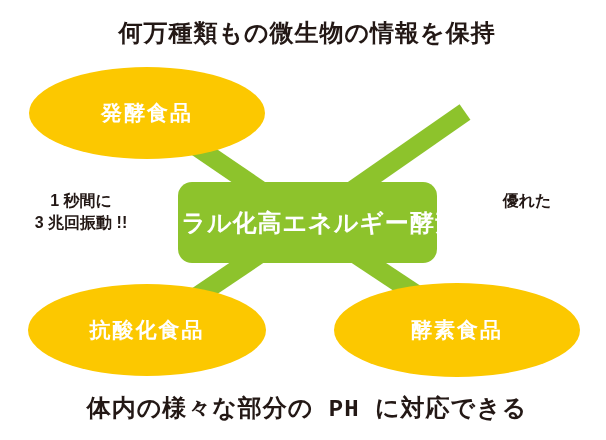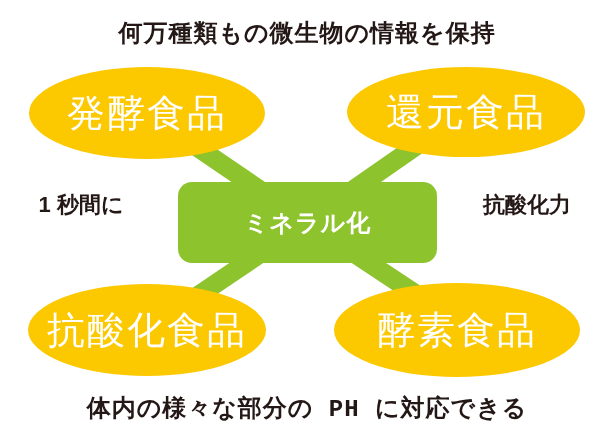--- a/index.html
+++ b/index.html
@@ -26,32 +26,32 @@
   .caption.bottom{top:392px;font-family:Liberation Mono, monospace;}
   .ellipse{
     position:absolute;background:var(--yellow);border-radius:50%;
     display:flex;align-items:center;justify-content:center;
   }
   .ellipse.tl{left:29px;top:67px;width:236px;height:92px;}
   .ellipse.tr{left:347px;top:67px;width:238px;height:90px;}
   .ellipse.bl{left:28px;top:284px;width:238px;height:92px;text-align:center;}
   .ellipse.br{left:334px;top:283px;width:246px;height:94px;}
   .node-label{
-    color:var(--text_light);font-weight:normal;font-size:38px;letter-spacing:2px;
+    color:var(--text_light);font-weight:bold;font-size:21px;letter-spacing:2px;
     white-space:nowrap;
   }
   .center-box{
     position:absolute;left:178px;top:182px;width:259px;height:81px;
     background:var(--green);border-radius:14px;
     display:flex;flex-direction:row;align-items:center;justify-content:center;
     color:var(--text_light);font-weight:bold;font-size:24px;line-height:1.25;
     letter-spacing:1px;white-space:nowrap;
   }
   .side{
-    position:absolute;color:var(--text_dark);font-weight:bold;font-size:22px;
+    position:absolute;color:var(--text_dark);font-weight:bold;font-size:16px;
     line-height:1.4;text-align:center;white-space:nowrap;
   }
   .side.left{left:5px;top:190px;width:152px;}
   .side.right{left:452px;top:190px;width:150px;}
 </style>
 </head>
 <body>
 
 <div class="diagram">
 
@@ -61,39 +61,38 @@
     <line class="conn" x1="147" y1="330" x2="307" y2="222"></line>
     <line class="conn" x1="470" y1="330" x2="307" y2="222"></line>
   </svg>
 
   <div class="caption top">何万種類もの微生物の情報を保持</div>
 
   <div class="ellipse tl">
     <span class="node-label">発酵食品</span>
   </div>
 
-  <div class="ellipse tr">
-    <span class="node-label">還元食品</span>
-  </div>
 
   <div class="ellipse bl">
     <span class="node-label">抗酸化食品</span>
   </div>
 
   <div class="ellipse br">
     <span class="node-label">酵素食品</span>
   </div>
 
   <div class="center-box">
     <div>ミネラル化</div>
+    <div>高エネルギー酵素水</div>
   </div>
 
   <div class="side left">
     <div>1 秒間に</div>
+    <div>3 兆回振動 !!</div>
   </div>
 
   <div class="side right">
-    <div>抗酸化力</div>
+    <div>優れた</div>
   </div>
 
   <div class="caption bottom">体内の様々な部分の PH に対応できる</div>
 
 </div>
 
 </body></html>

